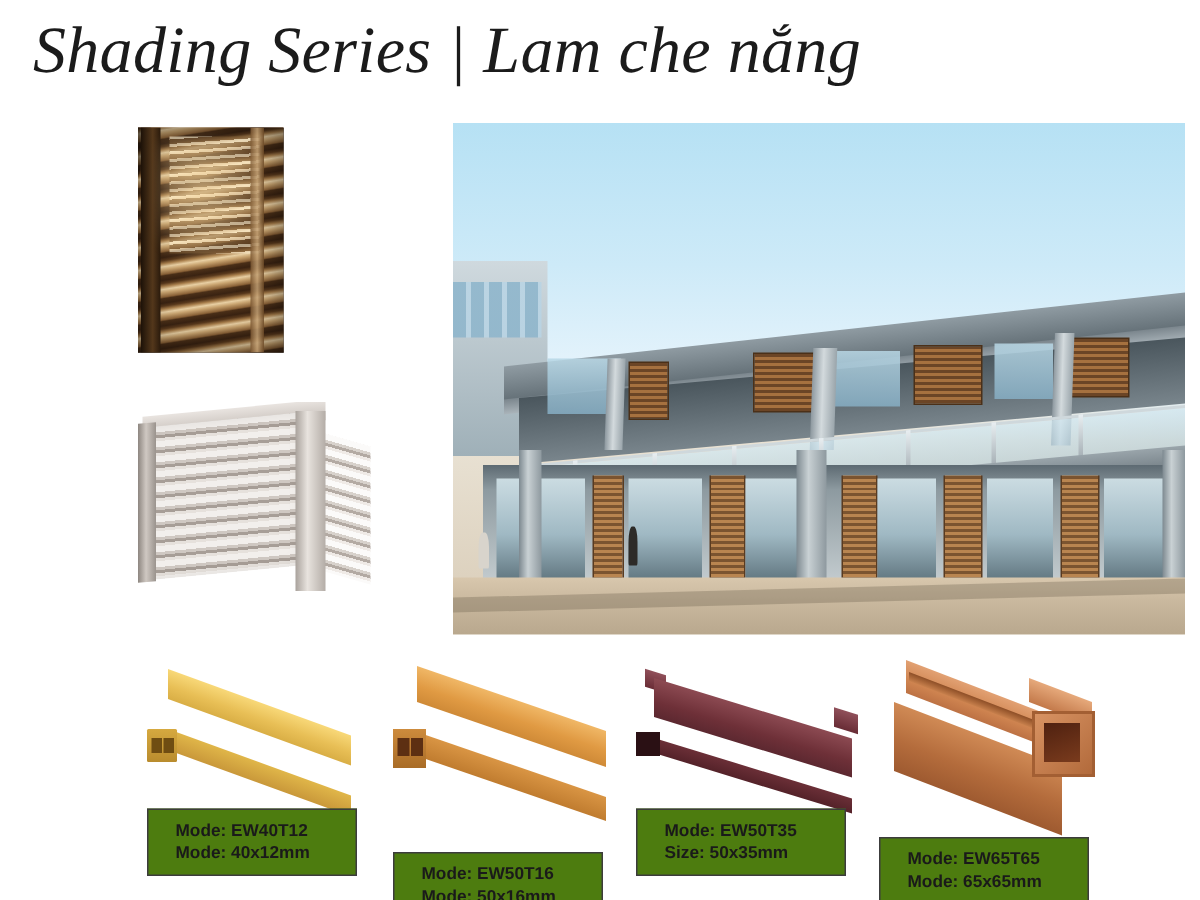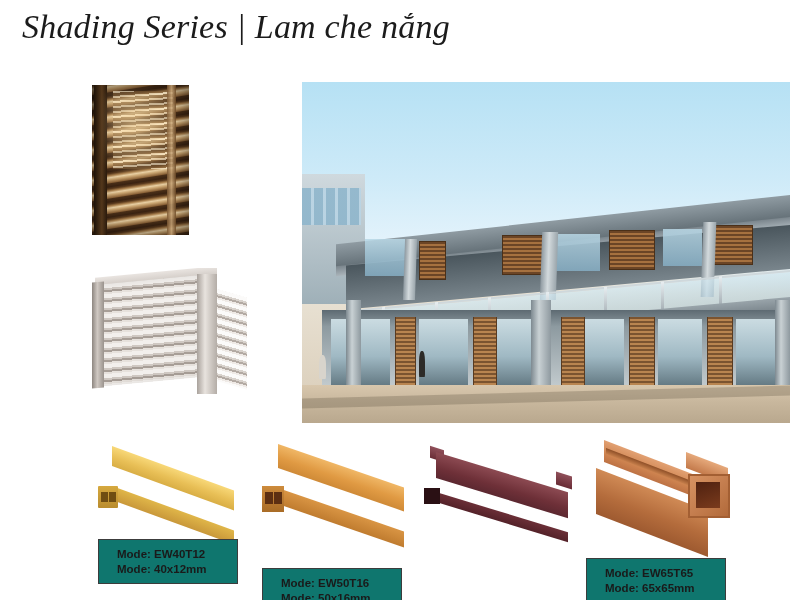--- a/index.html
+++ b/index.html
@@ -10,21 +10,21 @@
     overflow:hidden;
     position:relative;
   }
   .page{position:relative;width:800px;height:600px;}
 
   
   .title{
     position:absolute;left:22px;top:8px;
     font-family:"Liberation Serif", serif;
     font-style:italic;
-    font-size:34px;
+    font-size:44px;
     font-weight:400;
     color:#1b1b1b;
     letter-spacing:0.2px;
     white-space:nowrap;
   }
 
   
   .photo{position:absolute;overflow:hidden;background:#fff;}
 
   
@@ -301,21 +301,21 @@
     position:absolute;left:100px;top:30px;width:42px;height:16px;
     background:linear-gradient(180deg,#e6a97b,#c3794a);
     transform:skewY(21deg);
   }
 
   
   .spec{
     position:absolute;top:539px;height:45px;
     border:1.4px solid #3c3c3c;
     border-radius:0;
-    background:#0f766e;
+    background:#4d7c0f;
     display:flex;flex-direction:column;justify-content:center;
     box-sizing:border-box;
     padding-left:18px;
   }
   .spec span{
     font-family:"Liberation Sans", sans-serif;
     font-weight:bold;
     font-size:11.5px;
     color:#1a1a1a;
     line-height:15px;
@@ -438,19 +438,23 @@
   <div class="spec" style="left:98px;width:140px;">
     <span>Mode: EW40T12</span>
     <span>Mode: 40x12mm</span>
   </div>
 
   <div class="spec" style="left:262px;width:140px;margin-top:29px;">
     <span>Mode: EW50T16</span>
     <span>Mode: 50x16mm</span>
   </div>
 
+  <div class="spec" style="left:424px;width:140px;">
+    <span>Mode: EW50T35</span>
+    <span>Size: 50x35mm</span>
+  </div>
 
   <div class="spec" style="left:586px;width:140px;margin-top:19px;">
     <span>Mode: EW65T65</span>
     <span>Mode: 65x65mm</span>
   </div>
 
 </div>
 
 </body></html>

